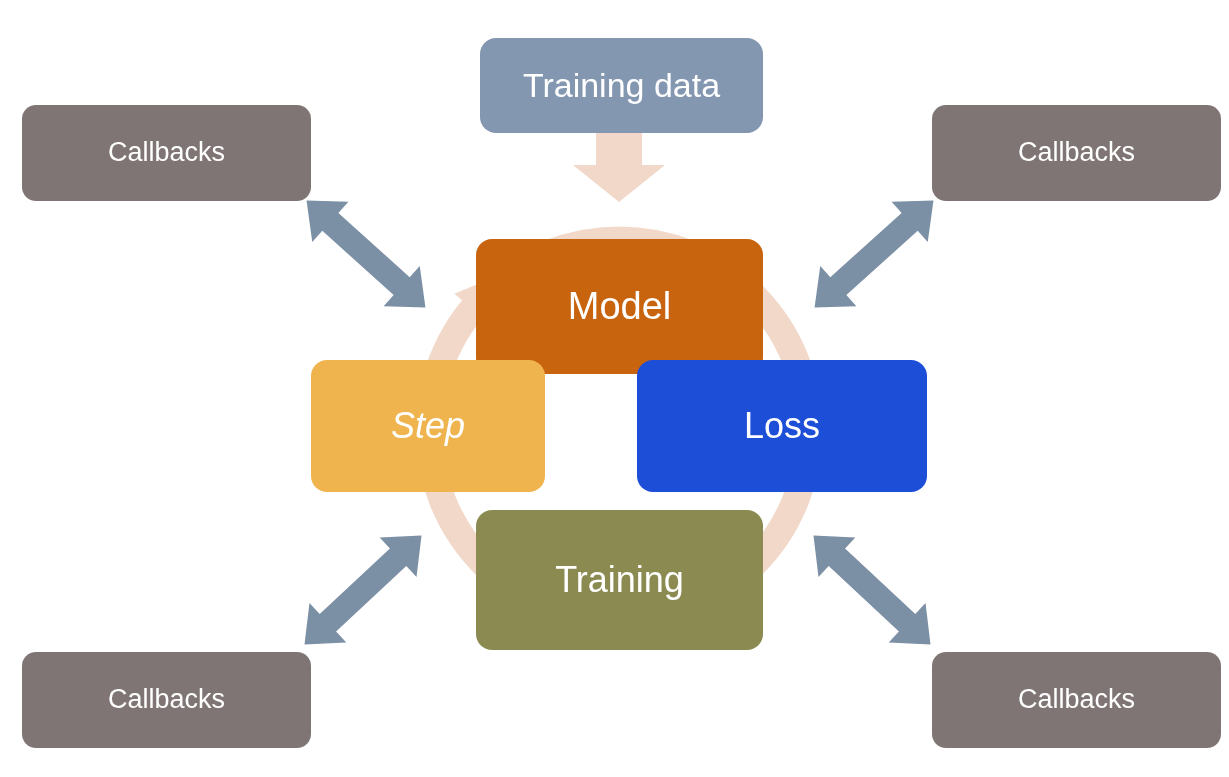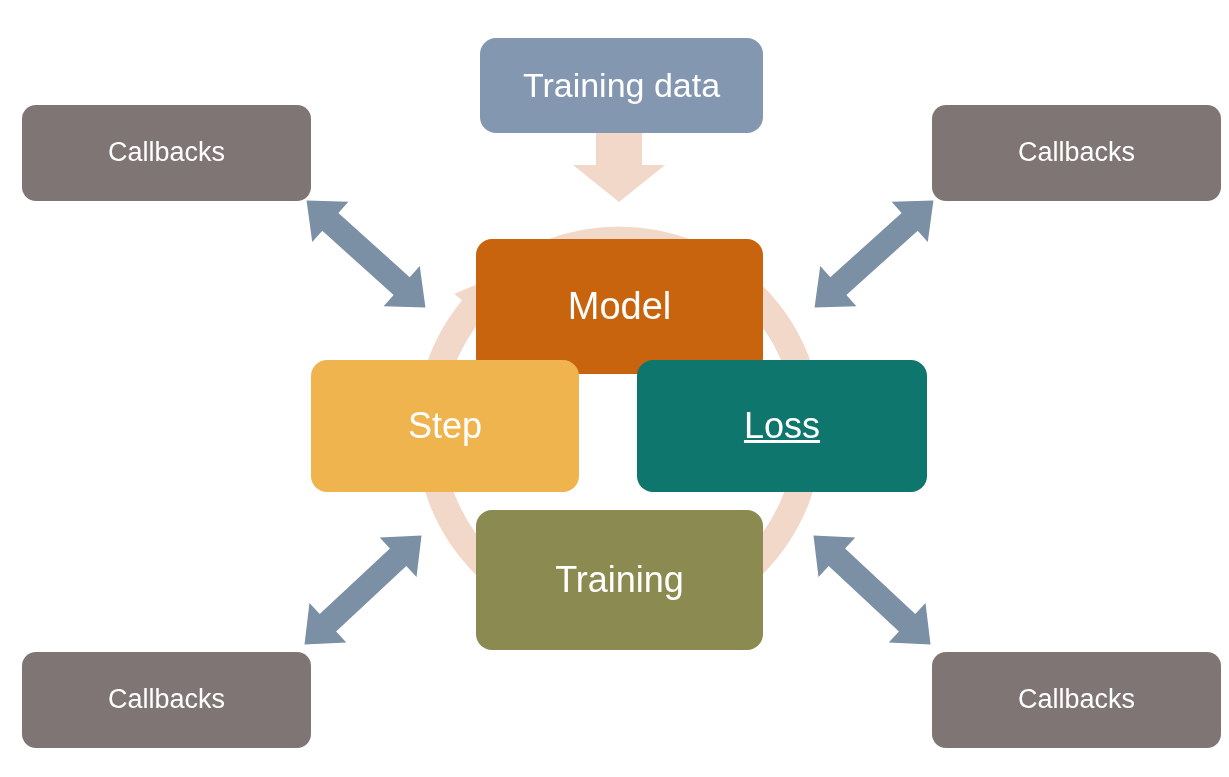--- a/index.html
+++ b/index.html
@@ -29,22 +29,22 @@
     display: flex;
     align-items: center;
     justify-content: center;
     color: #ffffff;
     border-radius: 16px;
     text-align: center;
     line-height: 1.1;
   }
   .node-training   { left: 480px; top: 38px;  width: 283px; height: 95px;  background: #8497B0; font-size: 34px; }
   .node-model      { left: 476px; top: 203px; width: 287px; height: 135px; background: #C9640E; font-size: 38px; margin-top: 36px; }
-  .node-step       { left: 311px; top: 360px; width: 268px; height: 132px; background: #F0B44E; font-size: 36px; }
-  .node-loss       { left: 637px; top: 360px; width: 290px; height: 132px; background: #0f766e; font-size: 36px; text-decoration: underline; }
+  .node-step       { left: 311px; top: 360px; width: 234px; height: 132px; background: #F0B44E; font-size: 36px; font-style: italic; }
+  .node-loss       { left: 637px; top: 360px; width: 290px; height: 132px; background: #1d4ed8; font-size: 36px; }
   .node-gradients  { left: 476px; top: 510px; width: 287px; height: 140px; background: #8B8B51; font-size: 36px; }
   .node-callbacks  { width: 289px; height: 96px; background: #807575; font-size: 27px; border-radius: 14px; }
   .cb-tl { left: 22px;  top: 105px; }
   .cb-tr { left: 932px; top: 105px; }
   .cb-bl { left: 22px;  top: 652px; }
   .cb-br { left: 932px; top: 652px; }
 </style>
 </head>
 <body>
 

